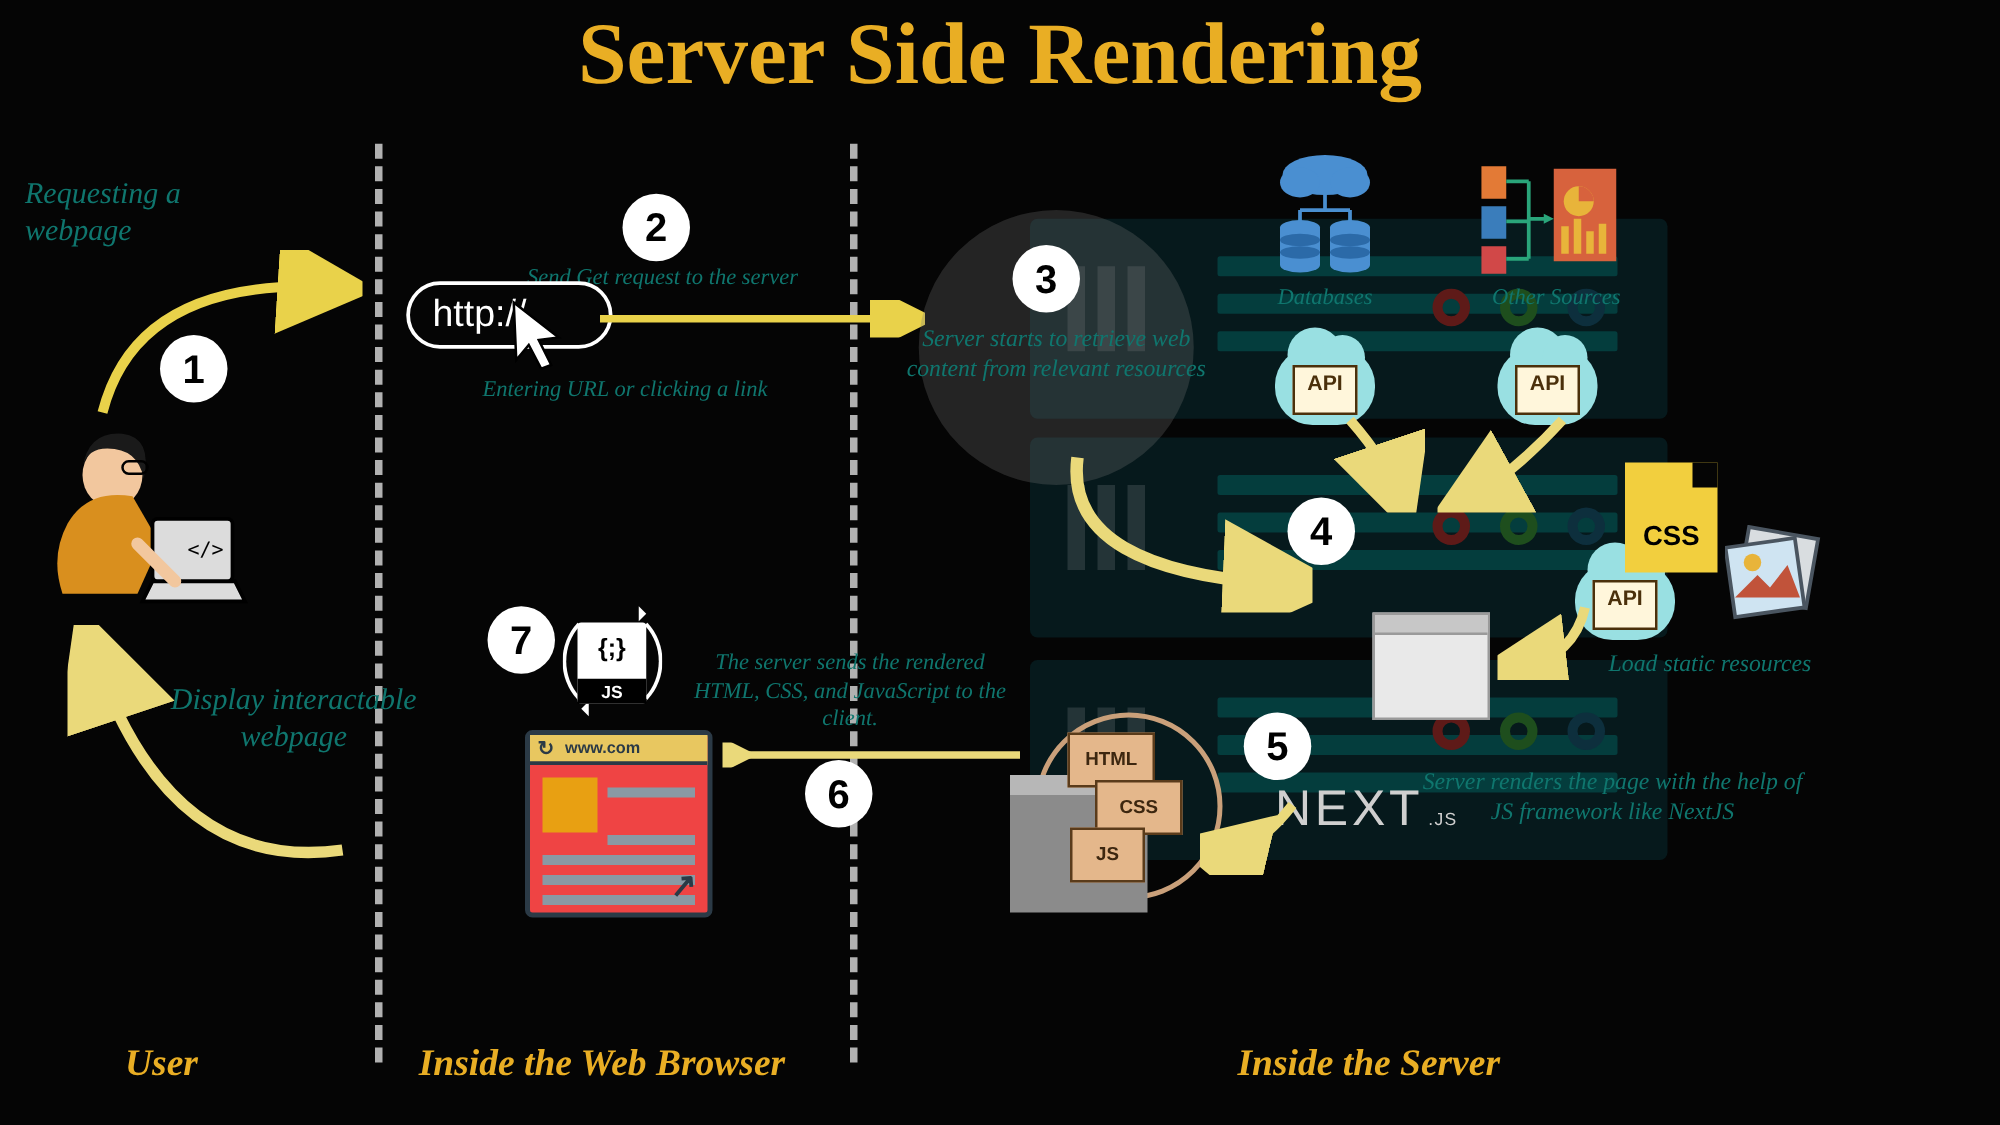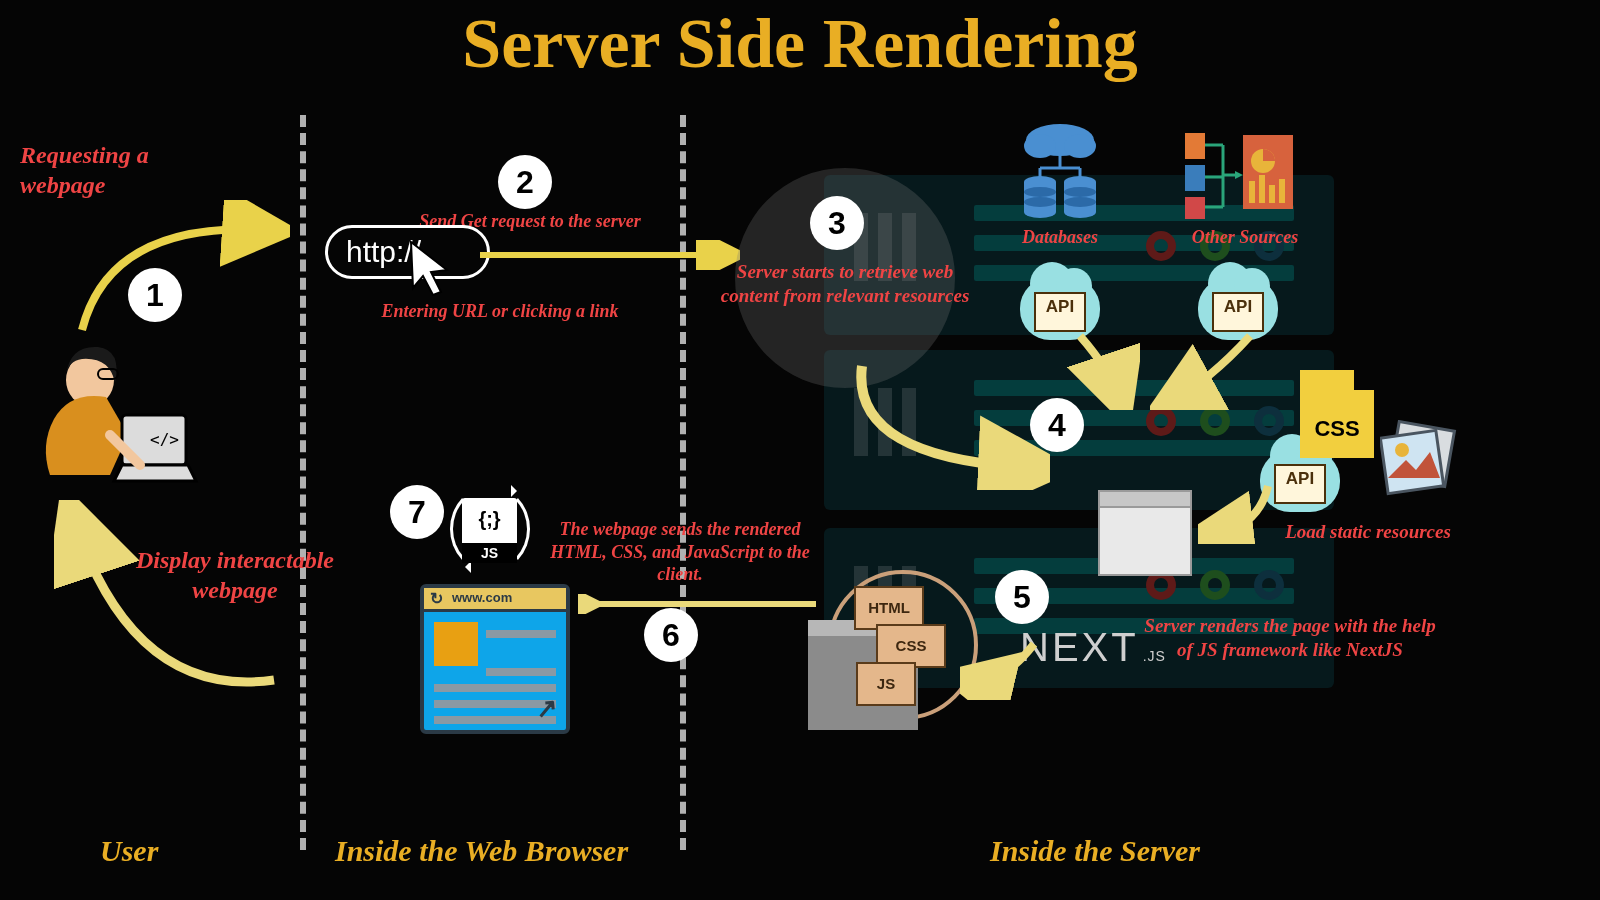--- a/index.html
+++ b/index.html
@@ -45,23 +45,23 @@
     background: #fff;
     color: #000;
     border-radius: 50%;
     font: 800 32px/54px Arial, sans-serif;
     text-align: center;
   }
 
   
   .caption {
     position: absolute;
-    color: #ef4444;
+    color: #0f766e;
     font-style: italic;
-    font-weight: 700;
+    font-weight: 400;
     font-size: 20px;
     text-align: center;
     line-height: 1.25;
   }
 
   
   .user-illus {
     position: absolute;
     left: 10px; top: 335px;
     width: 190px; height: 170px;
@@ -87,21 +87,21 @@
   .jsfile .lbl { position:absolute; bottom:0; left:0; right:0; text-align:center; font:800 14px Arial; background:#000; color:#fff; padding:2px 0; }
   .jsring { position:absolute; left:450px; top:486px; width:80px; height:86px; border:3px solid #fff; border-radius:50%; border-top-color:transparent; border-bottom-color:transparent; }
   .jsring:before, .jsring:after { content:''; position:absolute; width:0; height:0; border:6px solid transparent; }
   .jsring:before { top:-4px; left:58px; border-left-color:#fff; }
   .jsring:after { bottom:-4px; left:6px; border-right-color:#fff; }
 
   
   .browser {
     position:absolute; left:420px; top:584px;
     width:150px; height:150px;
-    background:#0ea5e9; border:4px solid #2b3a46; border-radius:6px;
+    background:#ef4444; border:4px solid #2b3a46; border-radius:6px;
   }
   .browser .chrome { height:24px; background:#e8c760; border-bottom:3px solid #2b3a46; position:relative;}
   .browser .chrome:before { content:'↻'; position:absolute; left:6px; top:1px; font:700 16px Arial; color:#2b3a46;}
   .browser .addr { position:absolute; top:2px; left:28px; font:600 13px Arial; color:#2b3a46;}
   .browser .body { padding:10px; }
   .browser .thumb { width:44px; height:44px; background:#e8a012; float:left; margin-right:8px; margin-bottom:6px;}
   .browser .line { height:8px; background:#8a99a4; margin:8px 0; clear:none;}
   .browser .line.s { width:70px; float:left; clear:none;}
   .browser .line.f { clear:both; }
   .browser .ptr { position:absolute; right:8px; bottom:6px; font:700 26px Arial; color:#2b3a46; transform: scaleX(-1) rotate(5deg);}
@@ -243,21 +243,21 @@
       <div class="thumb"></div>
       <div class="line s"></div>
         <div class="line s" style="margin-top:22px"></div>
       <div class="line f"></div>
         <div class="line"></div>
         <div class="line"></div>
     </div>
     <div class="ptr">↖</div>
   </div>
 
-  <div class="caption" style="left:545px; top:518px; width:270px; font-size:18px">The webpage sends the rendered HTML, CSS, and JavaScript to the client.</div>
+  <div class="caption" style="left:545px; top:518px; width:270px; font-size:18px">The server sends the rendered HTML, CSS, and JavaScript to the client.</div>
   <svg class="yarrow" style="left:578px; top:594px; width:240px; height:20px" viewBox="0 0 240 20">
     <defs>
         <marker id="ah6" viewBox="0 0 10 10" refX="4" refY="5" markerWidth="9" markerHeight="9" orient="auto">
           <path d="M10 0 L0 5 L10 10 Z" fill="#ead97a"></path>
         </marker>
       </defs>
     <line x1="238" y1="10" x2="6" y2="10" stroke="#ead97a" stroke-width="6" marker-start="" marker-end="url(#ah6)"></line>
   </svg>
   <div class="step-badge" style="left:644px; top:608px">6</div>
 

